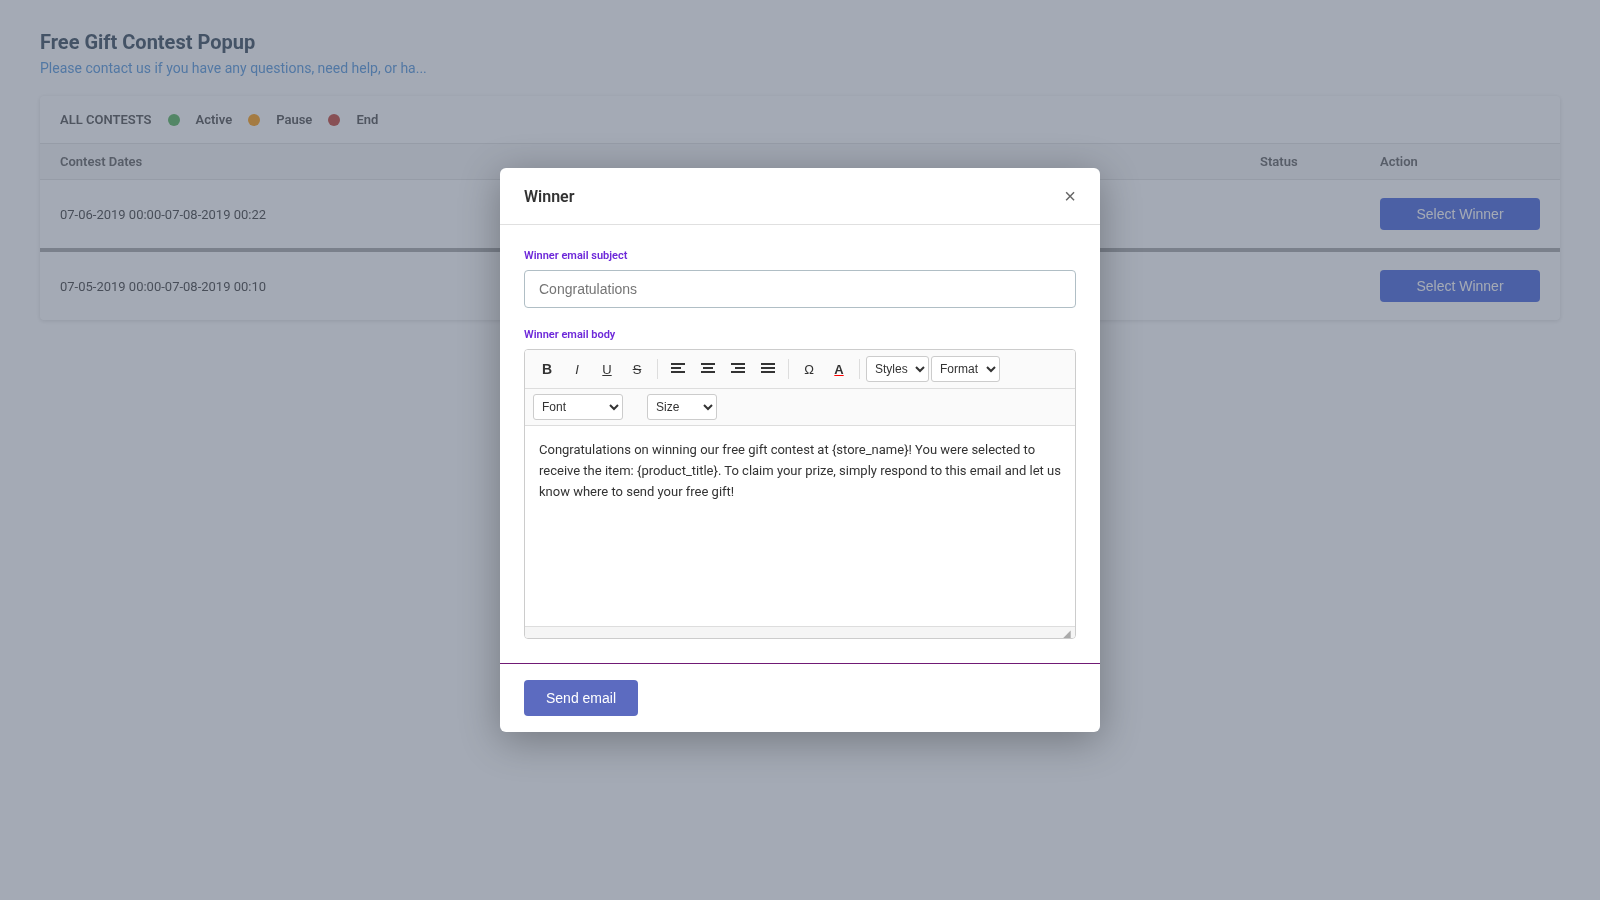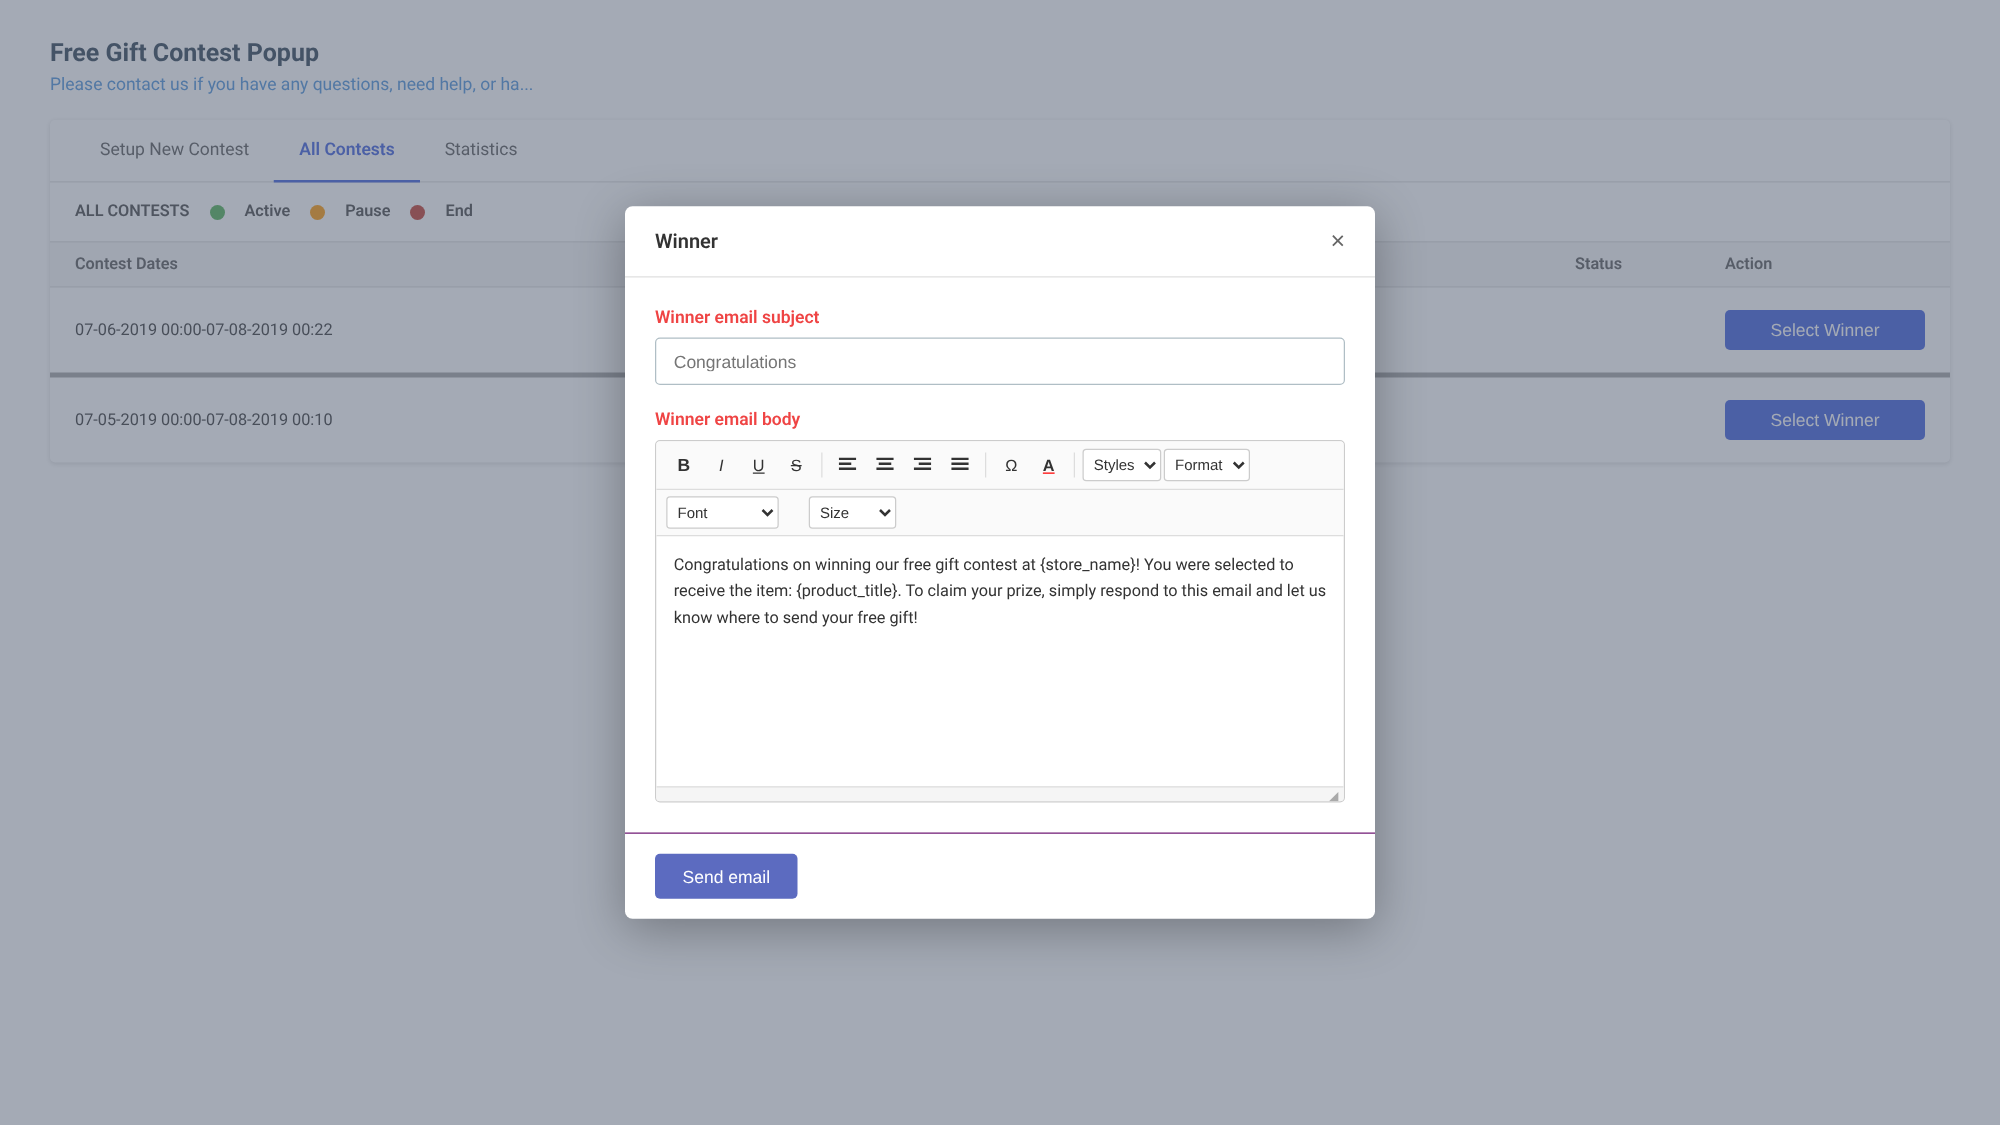--- a/index.html
+++ b/index.html
@@ -135,20 +135,21 @@
       background: #fff;
       border-radius: 6px;
       width: 600px;
       box-shadow: 0 8px 40px rgba(0,0,0,0.3);
       overflow: hidden;
     }
 
     .modal-header {
       display: flex;
       justify-content: space-between;
+      align-items: center;
       padding: 18px 24px;
       border-bottom: 1px solid #e0e0e0;
     }
     .modal-title {
       font-size: 16px;
       font-weight: 600;
       color: #333;
     }
     .modal-close {
       background: none;
@@ -157,23 +158,23 @@
       color: #666;
       cursor: pointer;
       line-height: 1;
     }
 
     .modal-body {
       padding: 24px;
     }
 
     .field-label {
-      font-size: 14px;
+      font-size: 11px;
       font-weight: 600;
-      color: #ef4444;
+      color: #6d28d9;
       margin-bottom: 8px;
     }
 
     .subject-input {
       width: 100%;
       border: 1px solid #b0bec5;
       border-radius: 4px;
       padding: 10px 14px;
       font-size: 14px;
       color: #9e9e9e;
@@ -285,25 +286,20 @@
   </style>
 </head>
 <body>
 
 <div class="bg-page">
   <div class="page-title">Free Gift Contest Popup</div>
   <div class="page-subtitle">Please contact us if you have any questions, need help, or ha...</div>
 
   <div class="content-card">
 
-    <div class="tabs">
-      <div class="tab">Setup New Contest</div>
-      <div class="tab active">All Contests</div>
-      <div class="tab">Statistics</div>
-    </div>
 
     <div class="filter-row">
       <span>ALL CONTESTS</span>
       <span class="filter-dot dot-active"></span>
       <span>Active</span>
       <span class="filter-dot dot-pause"></span>
       <span>Pause</span>
       <span class="filter-dot dot-ended"></span>
       <span>End</span>
     </div>

